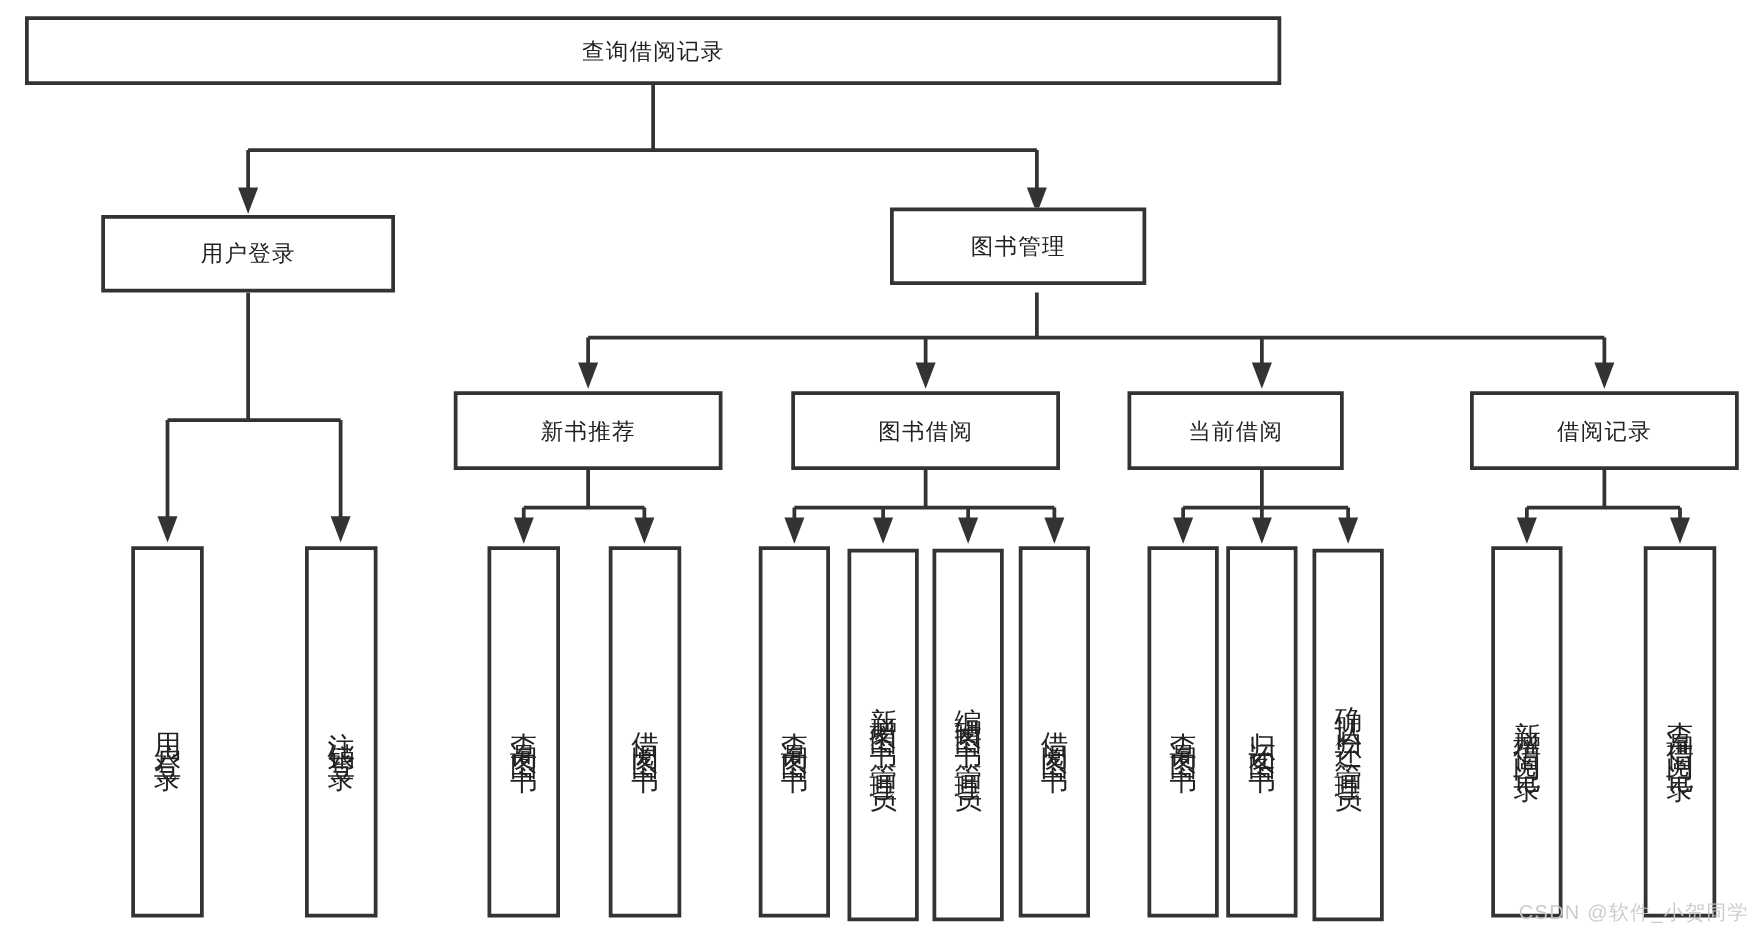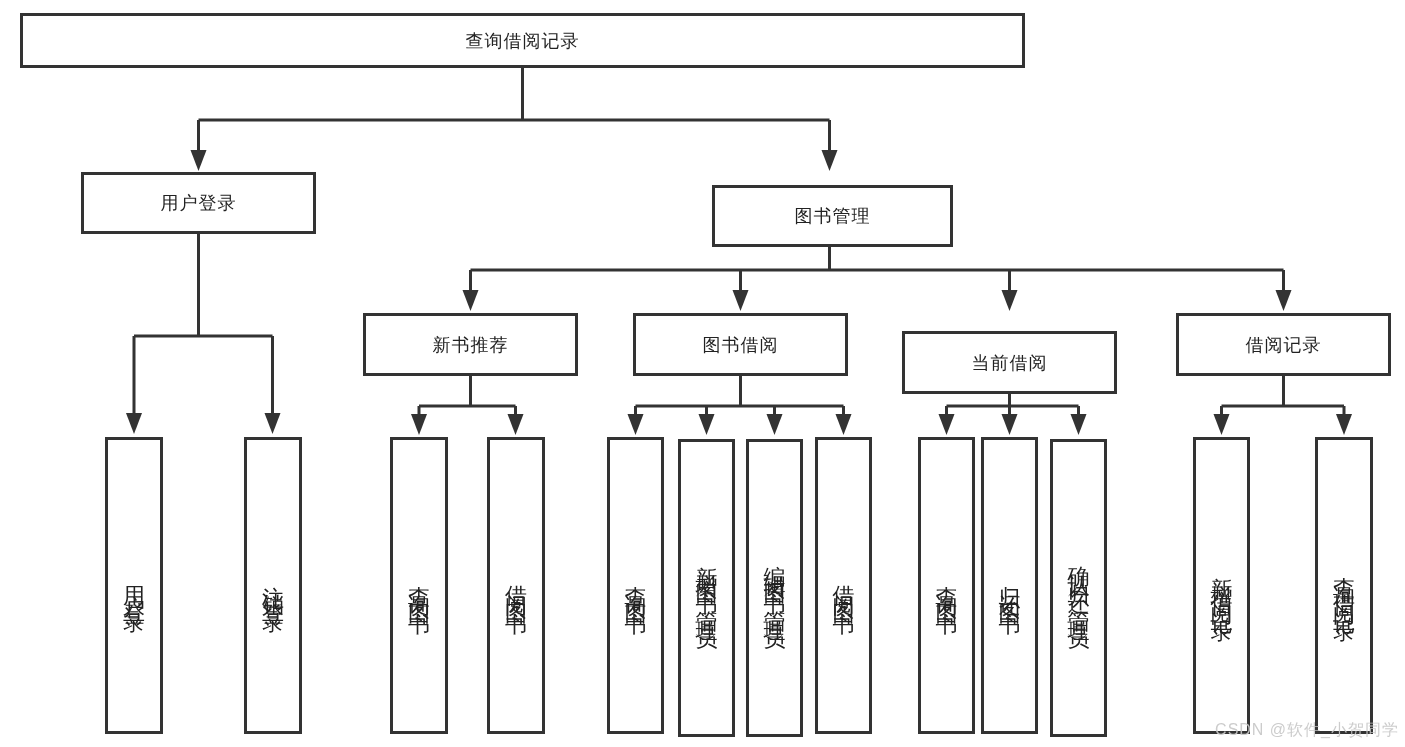--- a/index.html
+++ b/index.html
@@ -125,31 +125,31 @@
     </g>
   </svg>
 
   <div class="node" style="left:20px; top:13px; width:1005px; height:55px;">
     <span class="lbl">查询借阅记录</span>
   </div>
 
   <div class="node" style="left:81px; top:172px; width:235px; height:62px;">
     <span class="lbl">用户登录</span>
   </div>
-  <div class="node" style="left:712px; top:185px; width:241px; height:62px;">
+  <div class="node" style="left:712px; top:166px; width:205px; height:62px;">
     <span class="lbl">图书管理</span>
   </div>
 
   <div class="node" style="left:363px; top:313px; width:215px; height:63px;">
     <span class="lbl">新书推荐</span>
   </div>
   <div class="node" style="left:633px; top:313px; width:215px; height:63px;">
     <span class="lbl">图书借阅</span>
   </div>
-  <div class="node" style="left:902px; top:313px; width:215px; height:63px;margin-top:18px;">
+  <div class="node" style="left:902px; top:313px; width:173px; height:63px;">
     <span class="lbl">当前借阅</span>
   </div>
   <div class="node" style="left:1176px; top:313px; width:215px; height:63px;">
     <span class="lbl">借阅记录</span>
   </div>
 
   <div class="leaf" style="left:105px; top:437px; width:58px; height:297px;">
     <span class="vlbl">用户登录</span>
   </div>
   <div class="leaf" style="left:244px; top:437px; width:58px; height:297px;">

